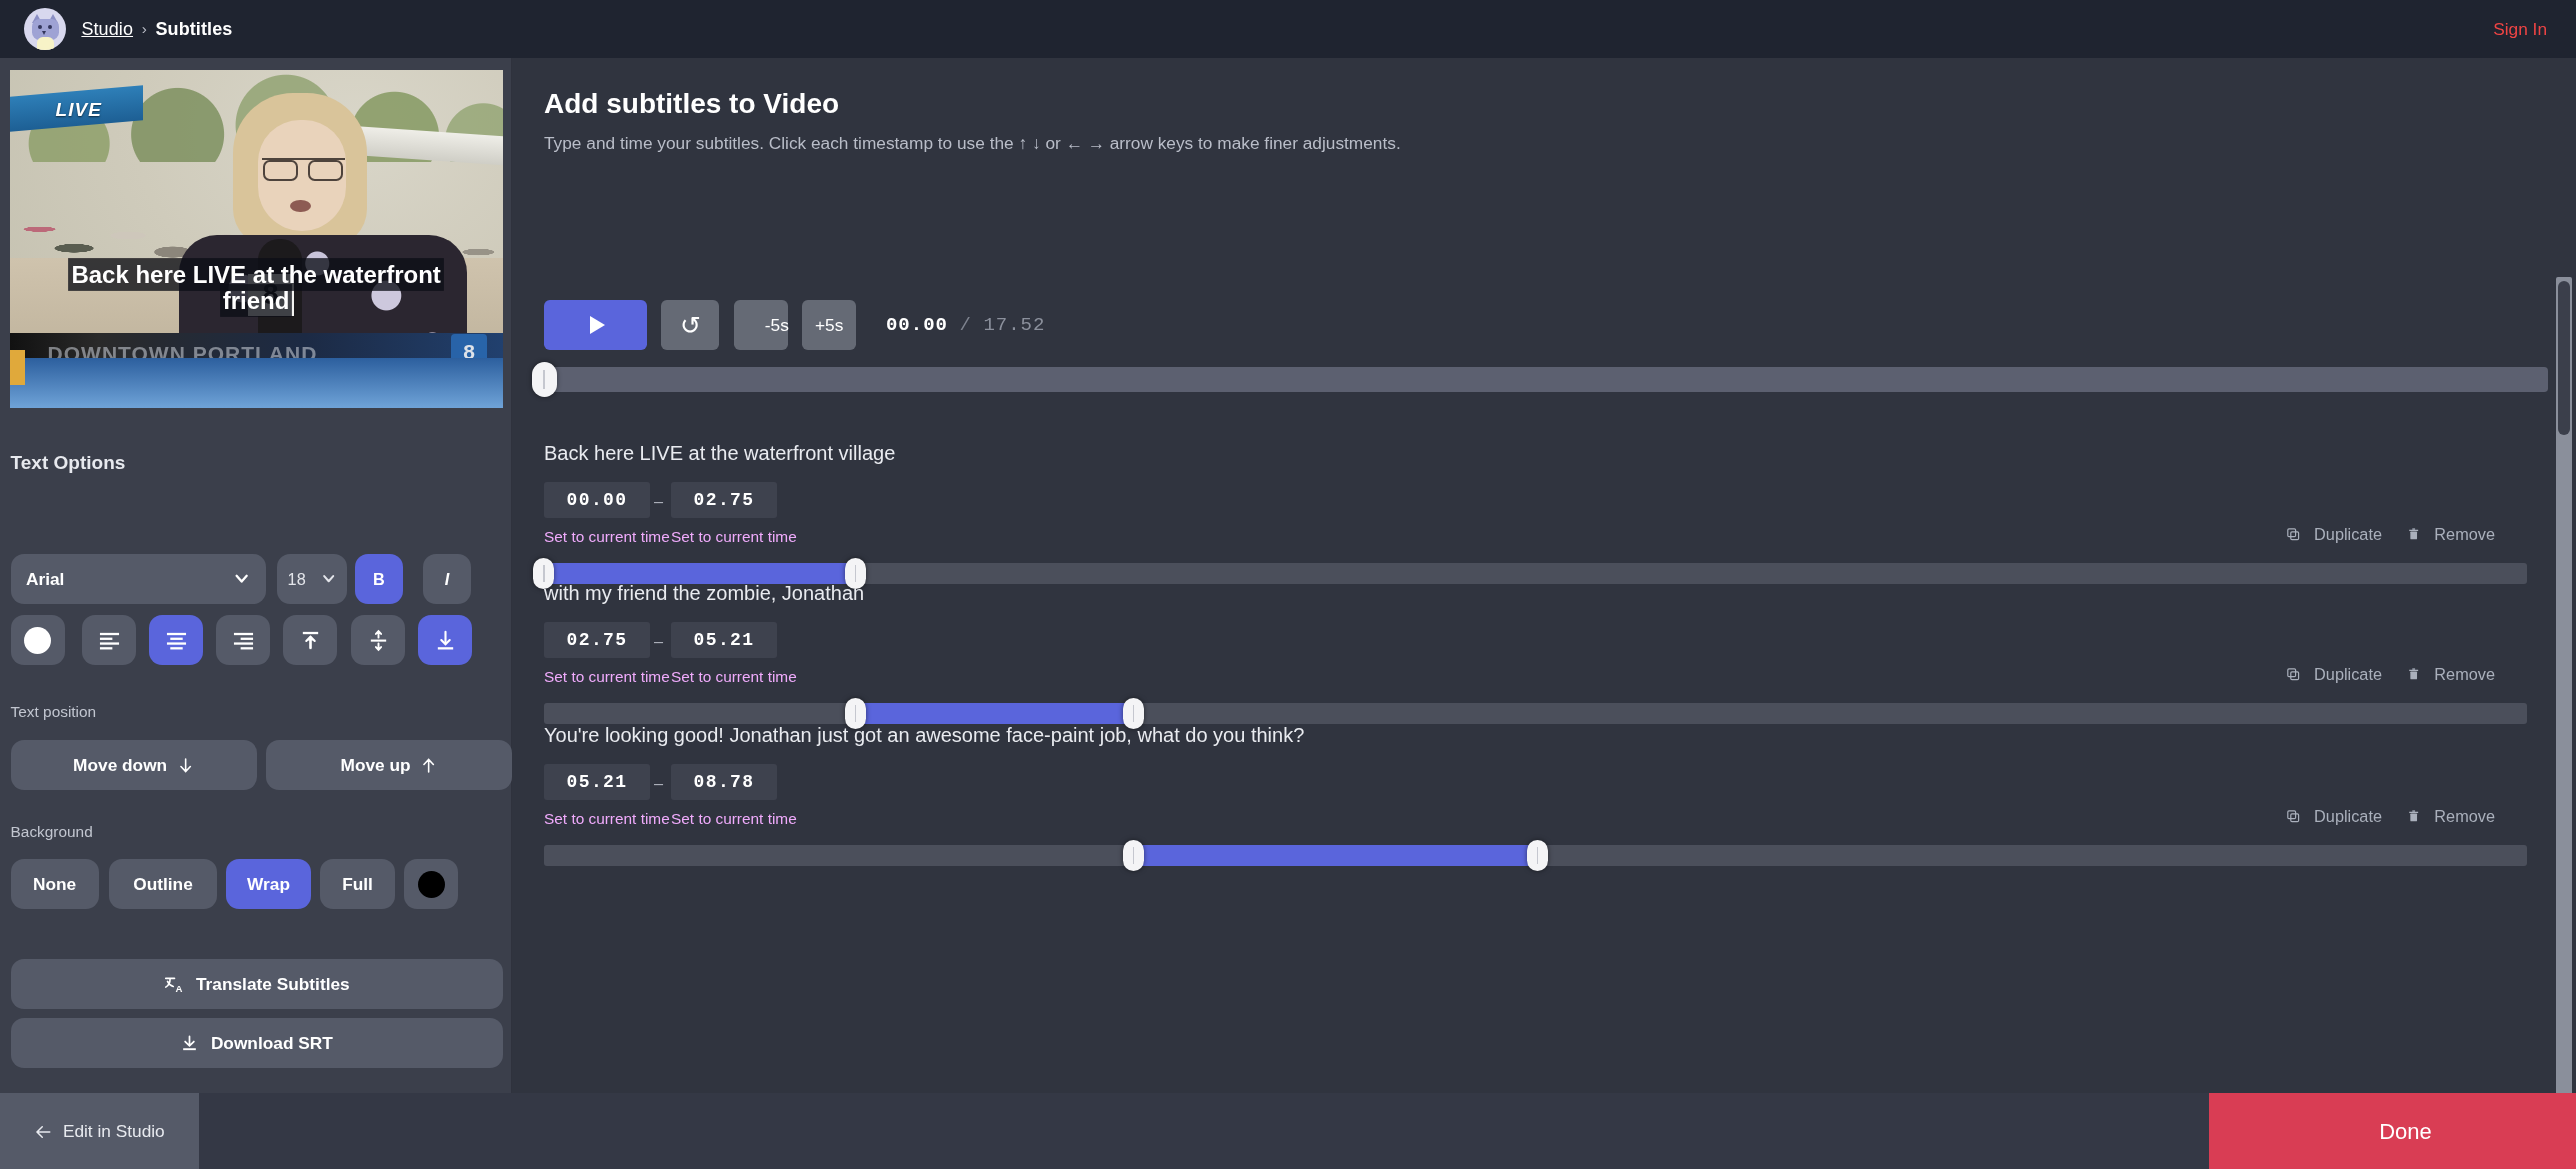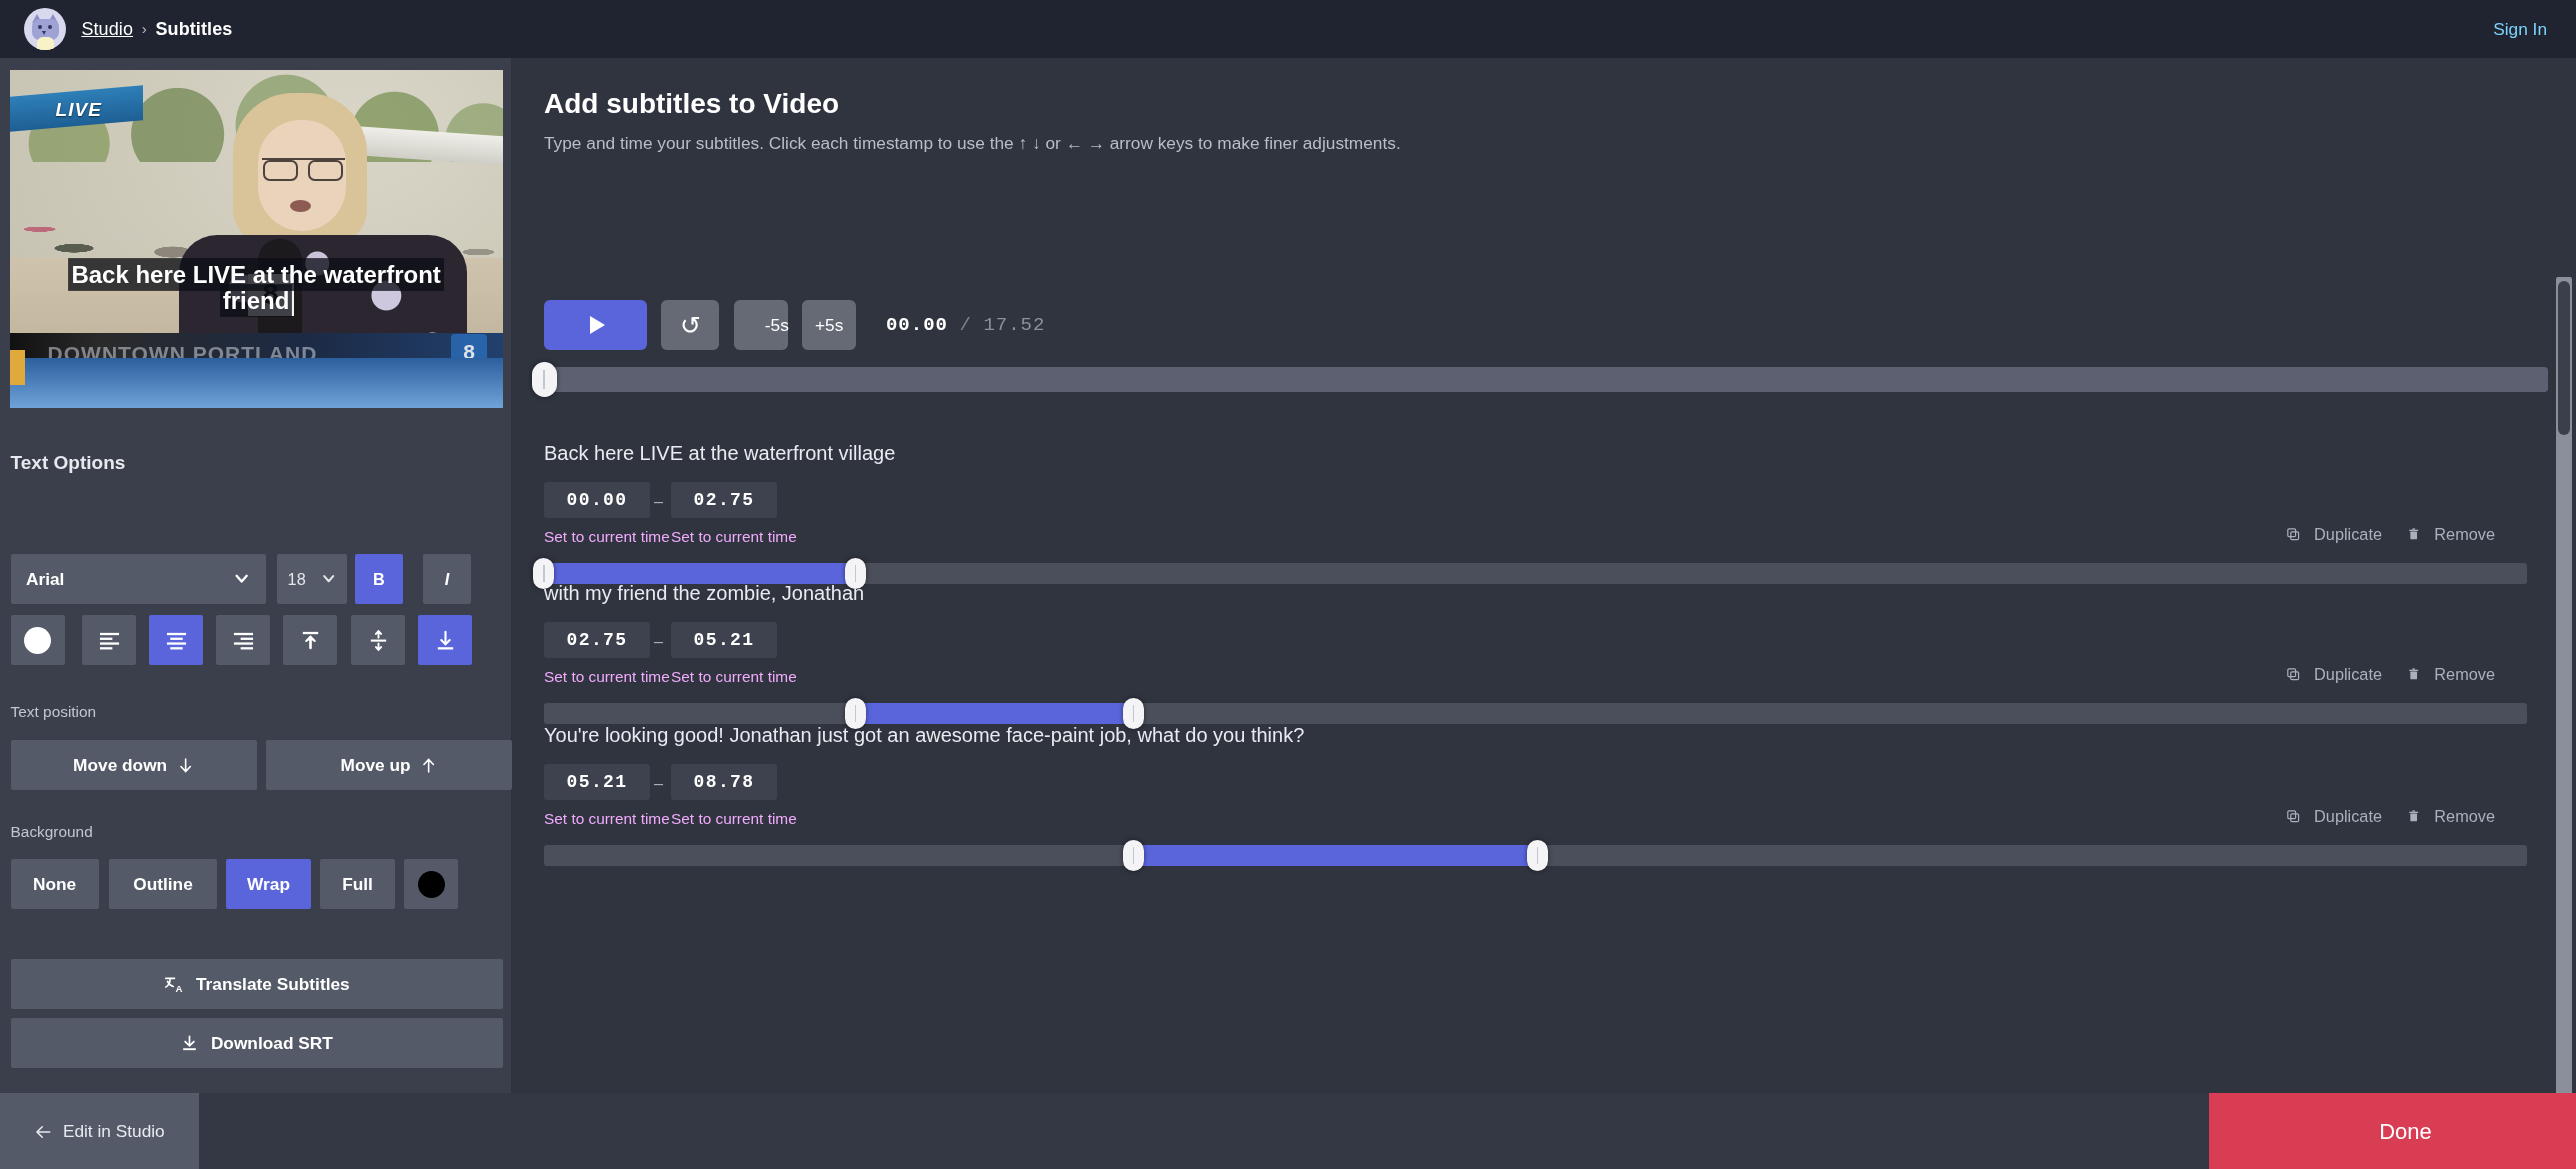--- a/index.html
+++ b/index.html
@@ -49,21 +49,21 @@
   }
   #breadcrumb {
     margin-left: 15.4px; font-size: 18px; color: #ffffff;
     display: flex; align-items: center; gap: 8.6px; letter-spacing: 0.1px;
   }
   #breadcrumb .crumb-link { text-decoration: underline; color: #ffffff; font-weight: 400; }
   #breadcrumb .crumb-sep { color: #b9bcc6; font-size: 15.4px; }
   #breadcrumb .crumb-current { font-weight: 700; color: #ffffff; }
   #signin {
     position: absolute; right: 29px; top: 0; height: 58px;
-    display: flex; align-items: center; font-size: 17.3px; color: #7dd3fc;
+    display: flex; align-items: center; font-size: 17.3px; color: #ef4444;
   }
 
   
   #sidebar {
     position: absolute; left: 0; top: 58px; width: 512px; height: 1035px;
     background: #3b3f4b;
     border-right: 1.9px solid #2f323d;
   }
   #video-preview {
     position: absolute; left: 9.6px; top: 11.5px; width: 493px; height: 338px;
@@ -193,21 +193,21 @@
 
   .panel-label {
     position: absolute; left: 10.6px; color: #e7e9ee; font-size: 19px; font-weight: 700;
   }
   .sub-label {
     position: absolute; left: 10.6px; color: #c2c6d0; font-size: 15.4px;
   }
 
   
   .ctl {
-    background: #555a68; color: #ffffff; border: none; border-radius: 2px;
+    background: #555a68; color: #ffffff; border: none; border-radius: 13px;
     font-family: "Liberation Sans", sans-serif; font-size: 16.3px;
     display: flex; align-items: center; justify-content: center;
     cursor: pointer; position: absolute; text-align: center;
   }
   .ctl.active { background: #5a65dc; }
 
   #font-select {
     left: 10.6px; top: 496px; width: 255px; height: 50px;
     justify-content: space-between; padding: 0 15.4px; font-weight: 700; font-size: 17.3px;
   }

